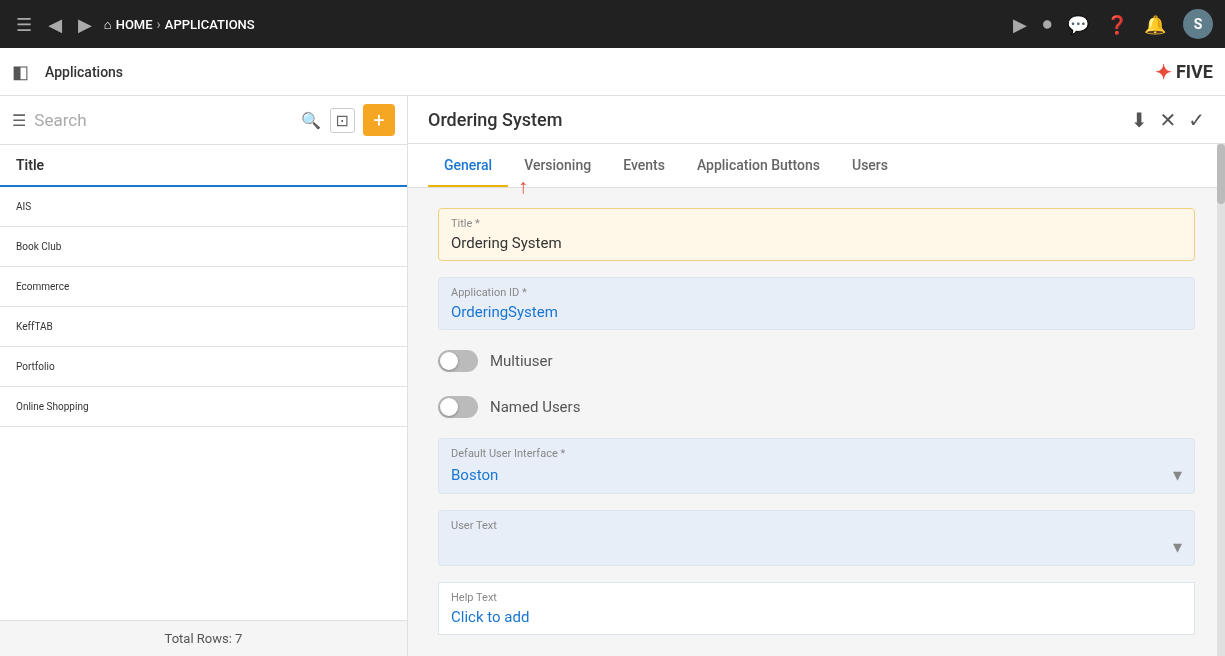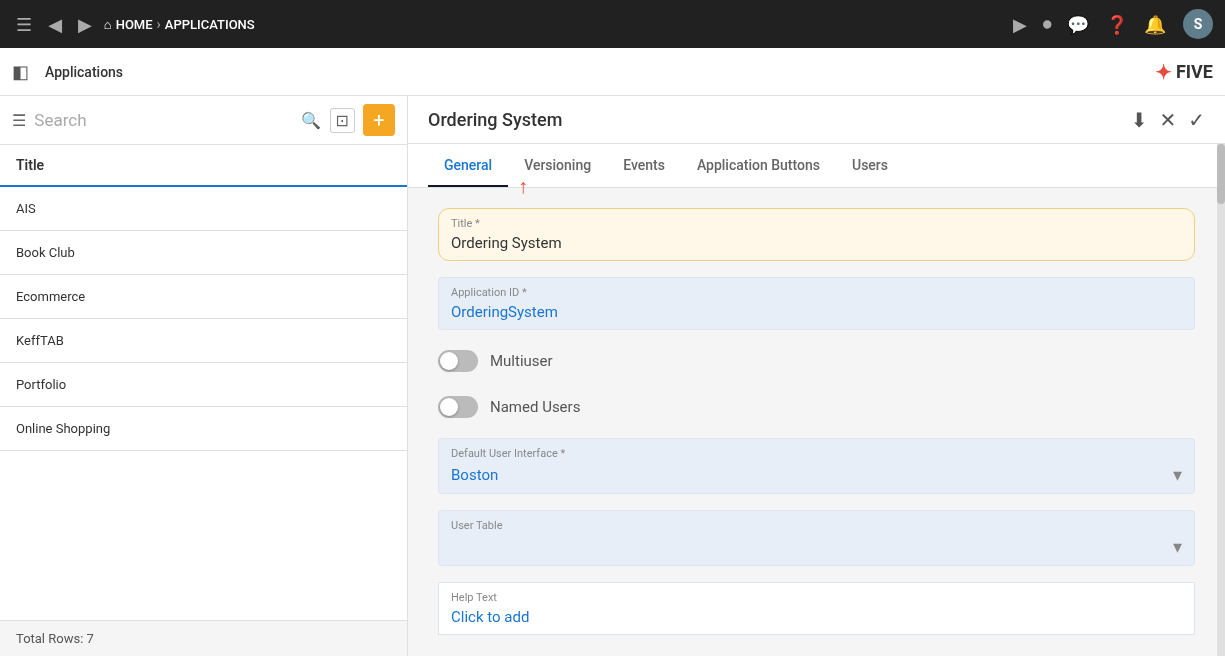--- a/index.html
+++ b/index.html
@@ -150,32 +150,32 @@
       font-weight: 600;
       color: #333;
       border-bottom: 2px solid #1976d2;
     }
     .sidebar-list {
       flex: 1;
       overflow-y: auto;
     }
     .sidebar-list-item {
       padding: 14px 16px;
-      font-size: 13px;
+      font-size: 10px;
       color: #333;
       border-bottom: 1px solid #e0e0e0;
       cursor: pointer;
     }
     .sidebar-footer {
       padding: 10px 16px;
       background: #f5f5f5;
       border-top: 1px solid #e0e0e0;
       font-size: 13px;
       color: #555;
-      text-align: left;
+      text-align: center;
     }
 
     
     .content-area {
       flex: 1;
       display: flex;
       flex-direction: column;
       background: #f5f5f5;
       position: relative;
       justify-content: space-between;
@@ -234,21 +234,21 @@
     .tab {
       padding: 12px 16px;
       font-size: 14px;
       color: #666;
       cursor: pointer;
       border-bottom: 2px solid transparent;
       font-weight: 500;
     }
     .tab.active {
       color: #1976d2;
-      border-bottom: 2px solid #0f172a;
+      border-bottom: 2px solid #eab308;
     }
     .tab-arrow {
       position: absolute;
       left: 110px;
       top: 30px;
       color: #e74c3c;
       font-size: 20px;
     }
 
     
@@ -263,21 +263,20 @@
     .form-field {
       background: #fff;
       border: 1px solid #dce4ef;
       border-radius: 4px;
       padding: 8px 12px;
       position: relative;
     }
     .form-field.highlighted {
       background: #fff8e8;
       border-color: #f0d080;
-      border-radius: 11px;
     }
     .form-field-label {
       font-size: 11px;
       color: #888;
       margin-bottom: 4px;
     }
     .form-field-value {
       font-size: 15px;
       color: #333;
     }
@@ -448,21 +447,21 @@
 
       <div class="form-field" style="background:#e8eef8;">
         <div class="form-field-label">Default User Interface *</div>
         <div class="form-field-dropdown">
           <span class="form-field-value blue">Boston</span>
           <span class="dropdown-chevron">▾</span>
         </div>
       </div>
 
       <div class="form-field" style="background:#e8eef8;">
-        <div class="form-field-label">User Table</div>
+        <div class="form-field-label">User Text</div>
         <div class="form-field-dropdown">
           <span class="form-field-value"></span>
           <span class="dropdown-chevron">▾</span>
         </div>
       </div>
 
       <div class="help-text-field">
         <div class="help-text-label">Help Text</div>
         <div class="help-text-value">Click to add</div>
       </div>

